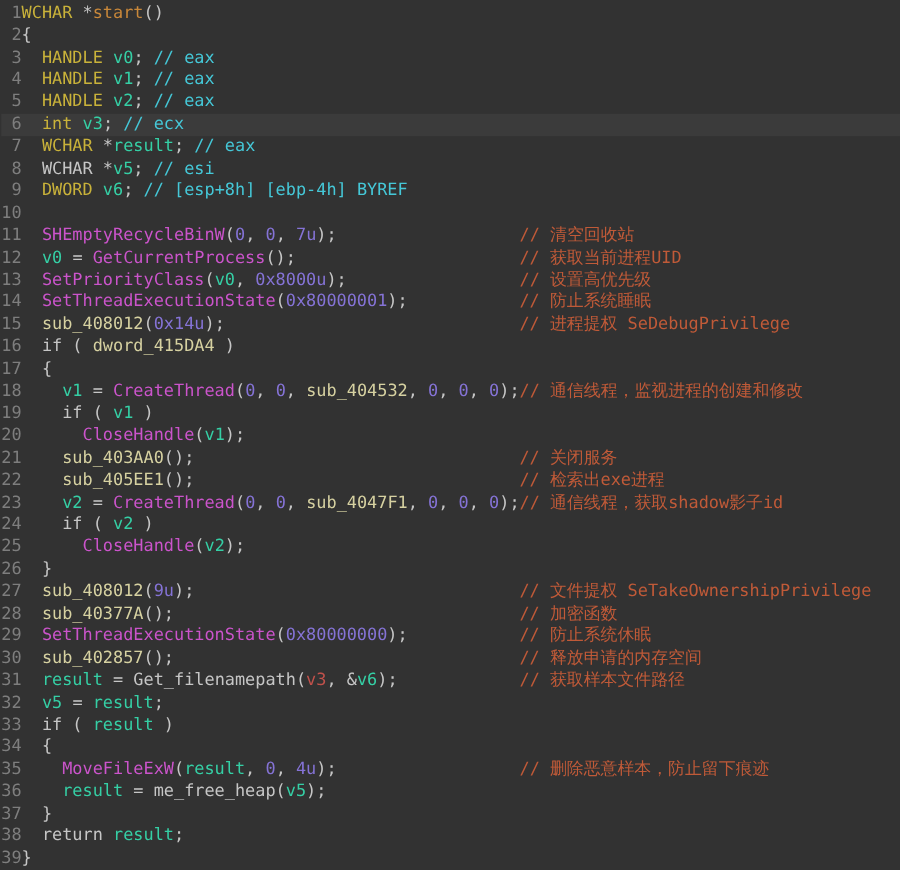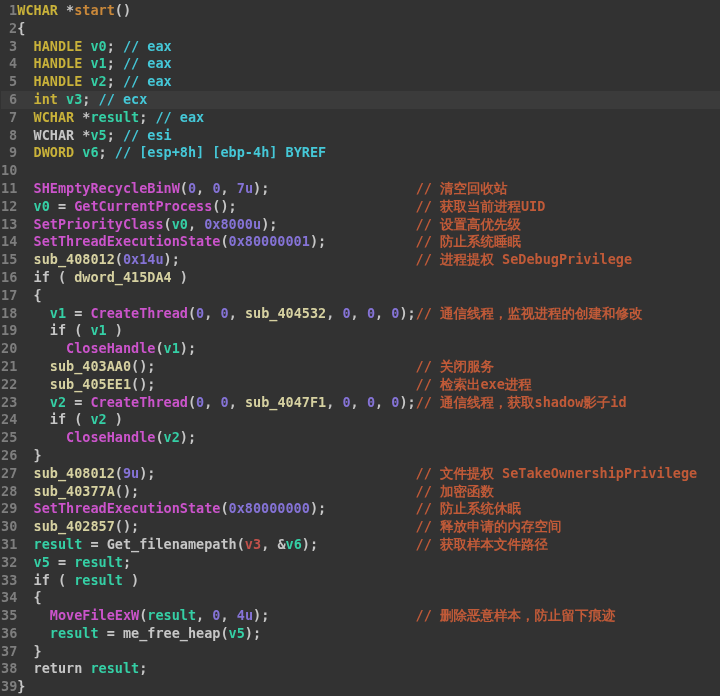--- a/index.html
+++ b/index.html
@@ -11,21 +11,20 @@
     overflow: hidden;
   }
   #code-listing {
     font-family: "DejaVu Sans Mono", "Liberation Mono", monospace;
     font-size: 13.5px;
     line-height: 17.8px;
     white-space: pre;
     padding: 2px 0 0 1px;
     width: 711px;
     box-sizing: border-box;
-    font-weight: bold;
   }
   .line {
     display: block;
     height: 17.8px;
     width: 720px;
   }
   .line.hl {
     background: #3b3b3b;
   }
   .ln {

